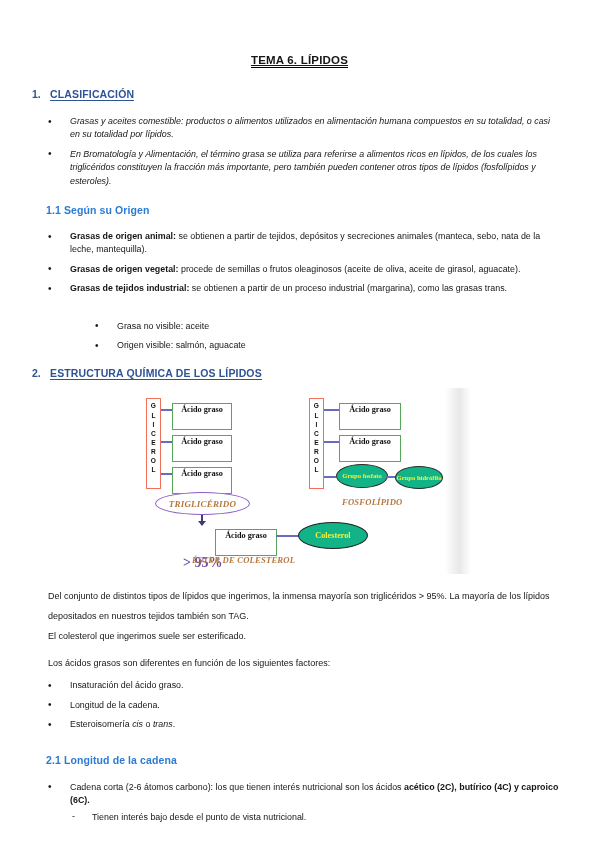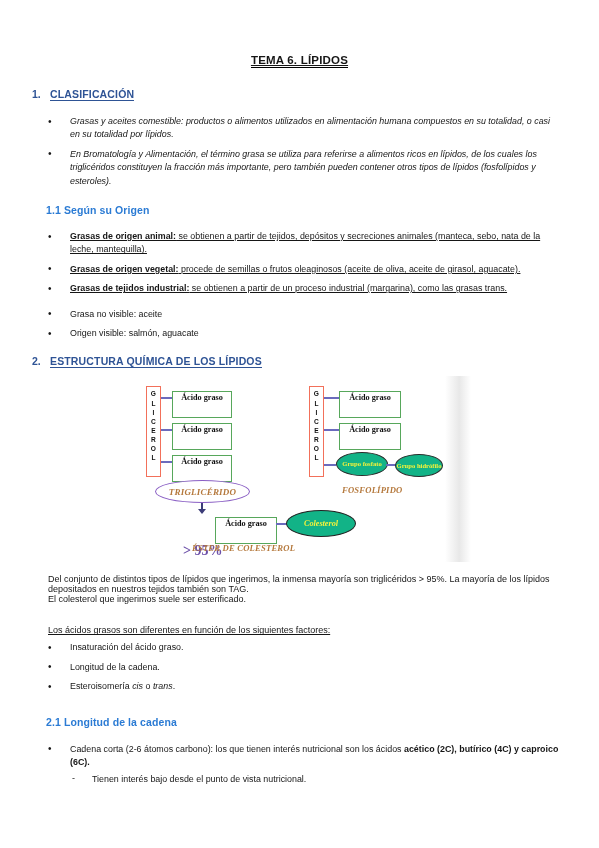--- a/index.html
+++ b/index.html
@@ -73,24 +73,24 @@
     font-weight:normal;
   }
   li.italic{ font-style:italic;}
   li.tight{ margin-top:2px;}
   li.gap{ margin-top:11px;}
 
   .para{
     padding-left:48px;
     padding-right:28px;
     font-size:9px;
-    line-height:10px;
+    line-height:20px;
     margin:0;
   }
-  .para.gap{ margin-top:21px;text-decoration:underline;}
+  .para.gap{ margin-top:7px;}
   b{ font-weight:bold;}
   i{ font-style:italic;}
 
   
   .figure{
     position:relative;
     width:340px;
     height:186px;
     margin:8px 0 0 131px;
     background:#ffffff;
@@ -217,33 +217,33 @@
     <span class="h1text">CLASIFICACIÓN</span>
   </div>
 
   <ul class="bl" style="margin-top:14px;">
     <li class="italic">Grasas y aceites comestible: productos o alimentos utilizados en alimentación humana compuestos en su totalidad, o casi en su totalidad por lípidos.</li>
     <li class="italic tight">En Bromatología y Alimentación, el término grasa se utiliza para referirse a alimentos ricos en lípidos, de los cuales los triglicéridos constituyen la fracción más importante, pero también pueden contener otros tipos de lípidos (fosfolípidos y esteroles).</li>
   </ul>
 
   <div class="h2">1.1 Según su Origen</div>
 
-  <ul class="bl" style="margin-top:14px;text-decoration:underline;">
+  <ul class="bl" style="margin-top:14px;">
     <li>
       <b>Grasas de origen animal:</b><span> se obtienen a partir de tejidos, depósitos y secreciones animales (manteca, sebo, nata de la leche, mantequilla).</span>
     </li>
     <li class="tight">
       <b>Grasas de origen vegetal:</b><span> procede de semillas o frutos oleaginosos (aceite de oliva, aceite de girasol, aguacate).</span>
     </li>
     <li class="tight">
       <b>Grasas de tejidos industrial:</b><span> se obtienen a partir de un proceso industrial (margarina), como las grasas trans.</span>
     </li>
   </ul>
 
-  <ul class="bl" style="margin-top:12px;">
+  <ul class="bl" style="margin-top:24px;padding-left:47px;">
     <li class="gap">Grasa no visible: aceite</li>
     <li class="tight">Origen visible: salmón, aguacate</li>
   </ul>
 
   <div class="h1row" style="margin-top:15px;">
     <span class="h1num">2.</span>
     <span class="h1text">ESTRUCTURA QUÍMICA DE LOS LÍPIDOS</span>
   </div>
 
   <div class="figure">
@@ -297,21 +297,21 @@
     </div>
     <div class="bond" style="left:255px; top:88px; width:11px;"></div>
     <div class="oval" style="left:264px; top:78px; width:48px; height:23px;">
       <span>Grupo hidrófilo</span>
     </div>
 
     <div class="figlabel" style="left:211px; top:109px;">FOSFOLÍPIDO</div>
 
     <div class="fabox" style="left:84px; top:141px; width:62px;">Ácido graso</div>
     <div class="bond" style="left:145px; top:147px; width:24px;"></div>
-    <div class="oval chol" style="left:155px; top:134px; width:70px; height:27px;font-style:italic;">
+    <div class="oval chol" style="left:167px; top:134px; width:70px; height:27px;">
       <span>Colesterol</span>
     </div>
 
     <div class="figlabel" style="left:61px; top:167px;">ÉSTER DE COLESTEROL</div>
   </div>
 
   <div class="para" style="margin-top:12px;">Del conjunto de distintos tipos de lípidos que ingerimos, la inmensa mayoría son triglicéridos &gt; 95%. La mayoría de los lípidos depositados en nuestros tejidos también son TAG.</div>
   <div class="para">El colesterol que ingerimos suele ser esterificado.</div>
   <div class="para gap">Los ácidos grasos son diferentes en función de los siguientes factores:</div>
 

